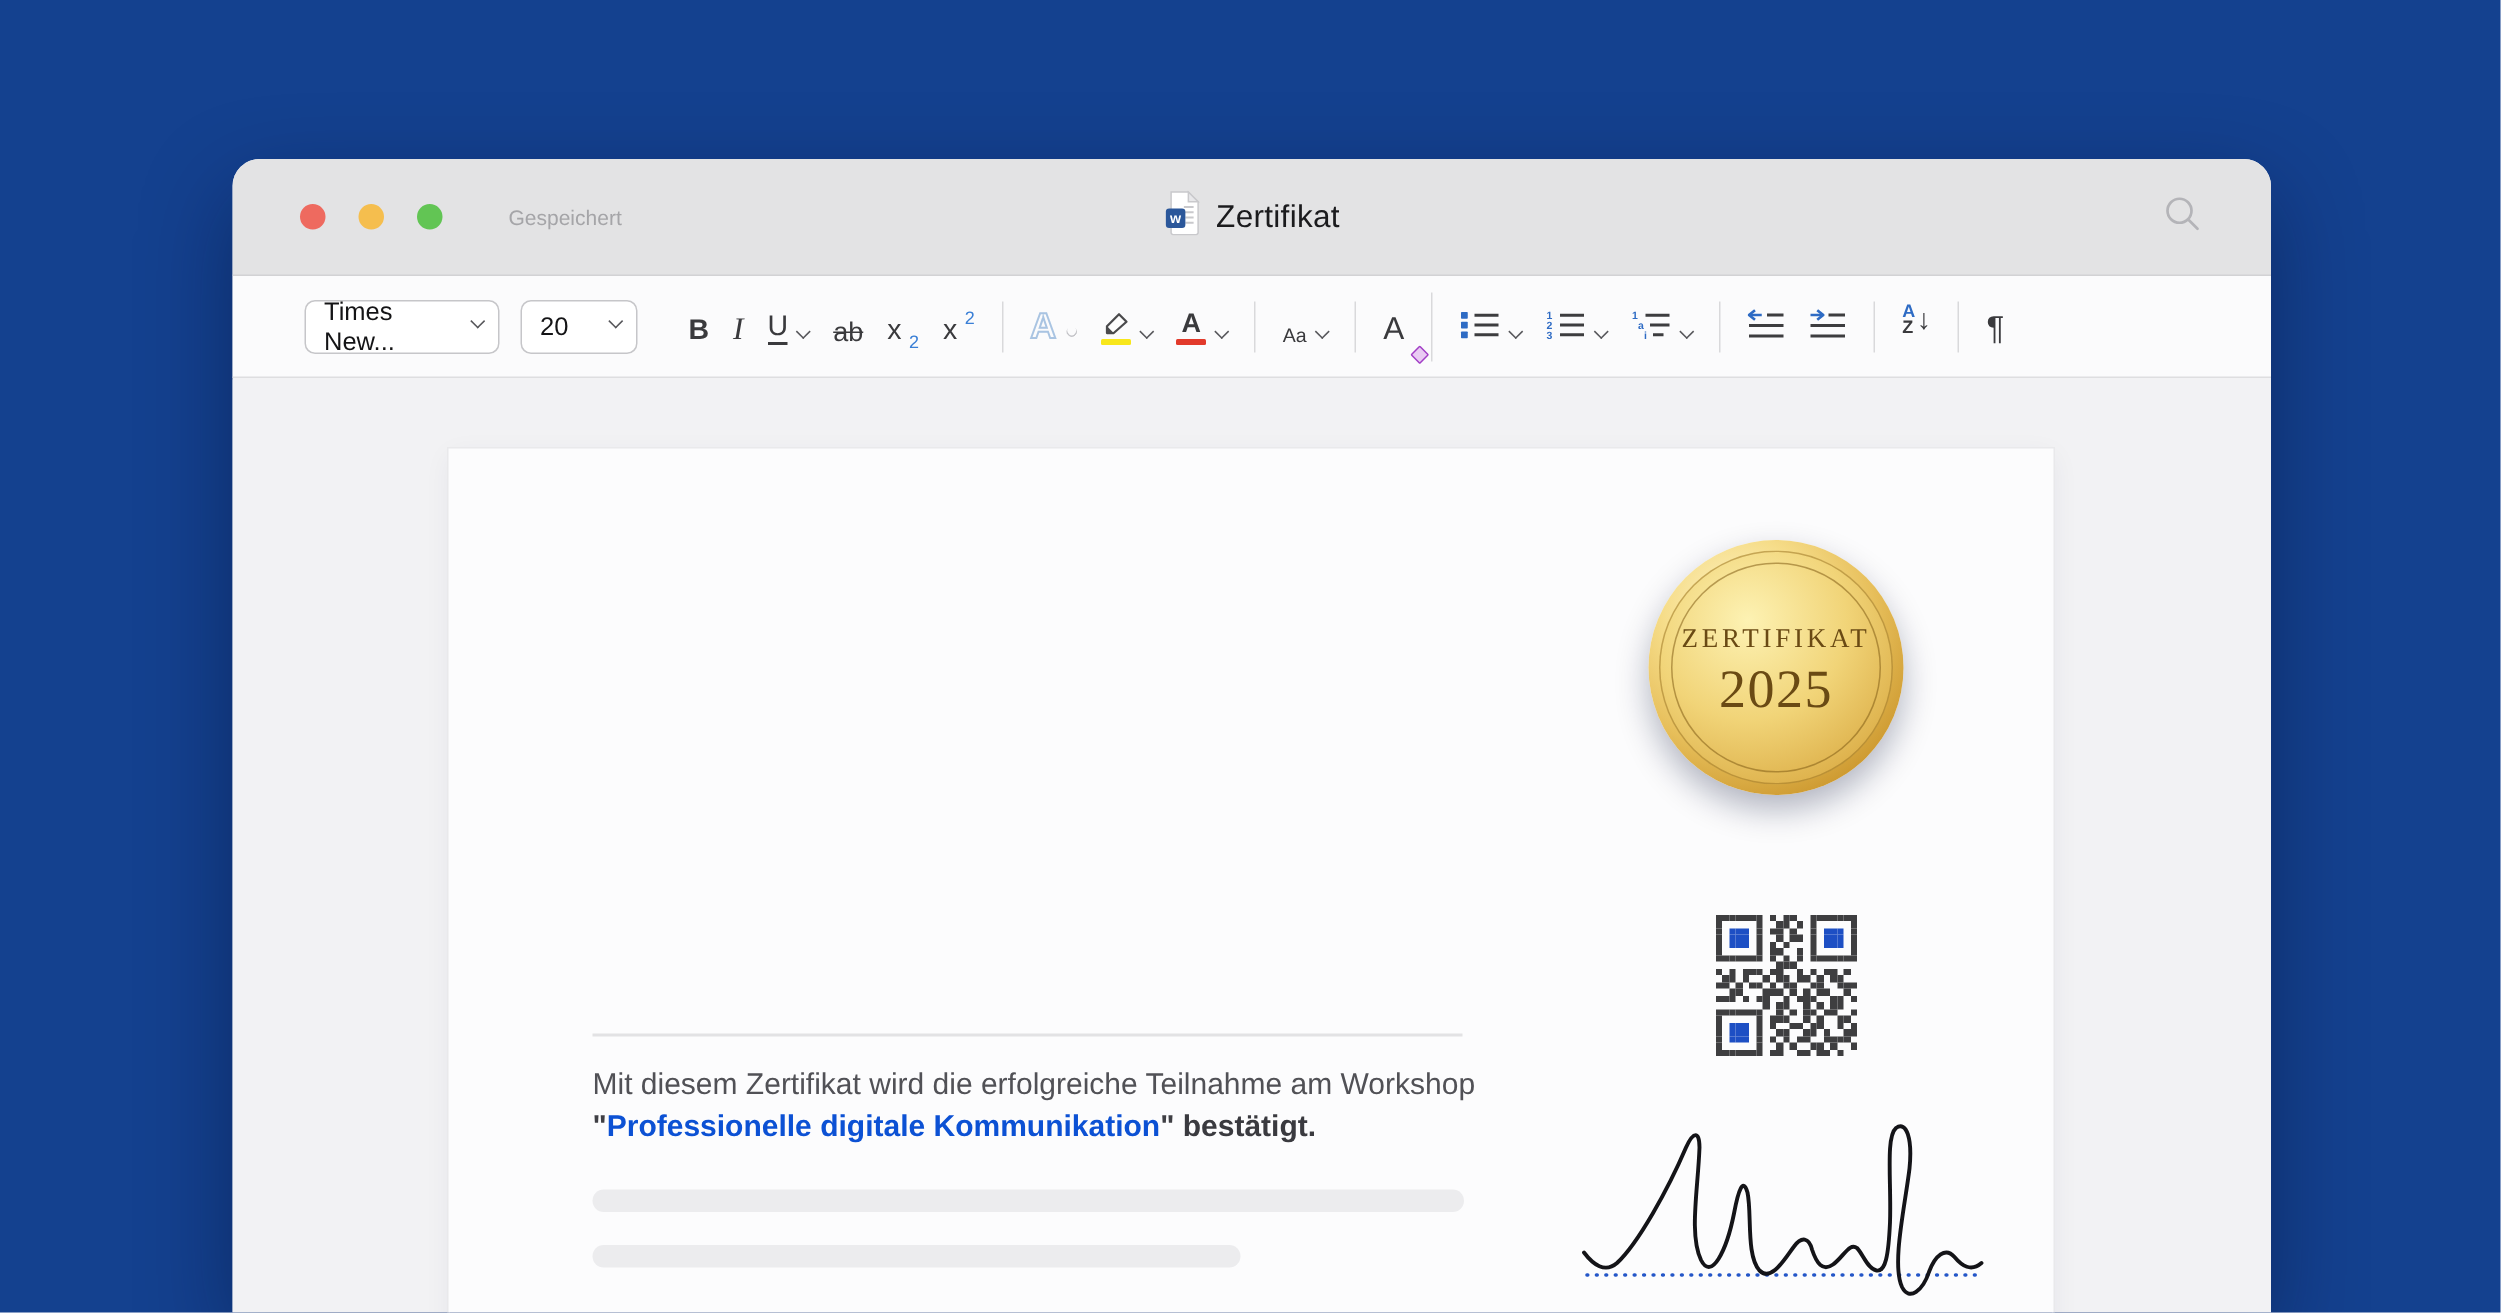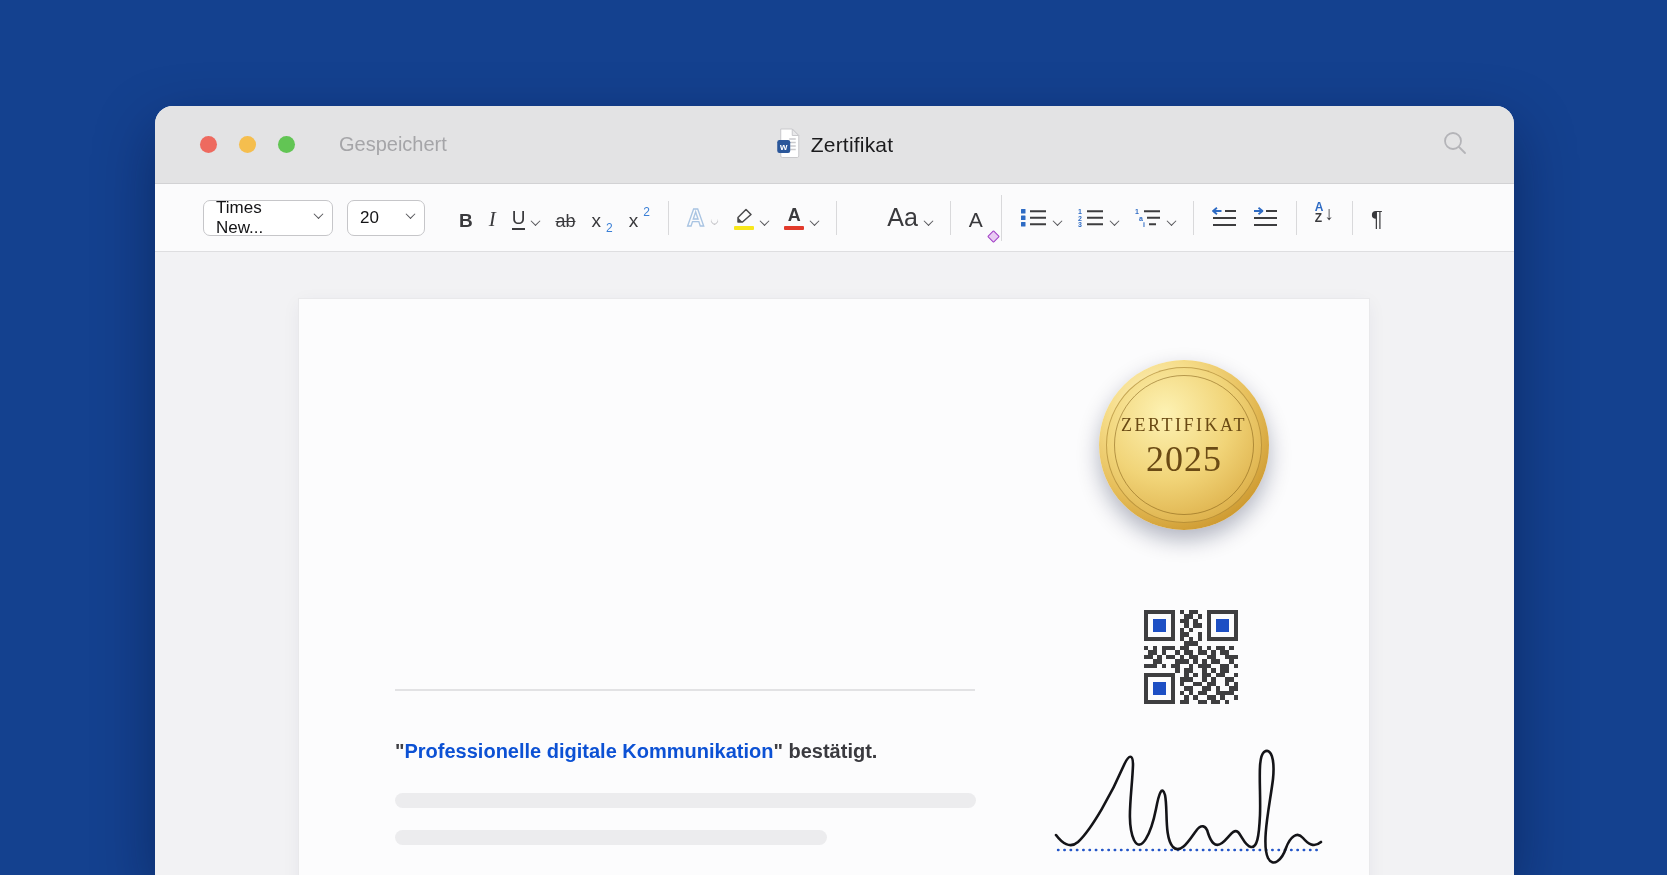--- a/index.html
+++ b/index.html
@@ -10,21 +10,21 @@
   .window { position:absolute; left:155px; top:106px; width:1359px; height:769px;
             border-radius:18px 18px 0 0; overflow:hidden; background:#F2F2F4;
             box-shadow:0 22px 60px rgba(0,10,40,.40); }
 
   
   .titlebar { position:relative; height:78px; background:#E3E3E4; border-bottom:1px solid #D2D2D4;
               display:flex; align-items:center; }
   .lights { display:flex; gap:22px; margin-left:45px; }
   .light { width:17px; height:17px; border-radius:50%; }
   .light.red { background:#EE6A5F; } .light.yellow { background:#F5BE4E; } .light.green { background:#62C554; }
-  .saved { margin-left:44px; font-size:20px; color:#A5A5A8; }
+  .saved { margin-left:44px; font-size:14px; color:#A5A5A8; }
   .titlegroup { position:absolute; left:50%; top:0; height:100%; transform:translateX(-50%);
                 display:flex; align-items:center; gap:11px; }
   .doc-title { font-size:21px; color:#1B1B1D; font-weight:500; letter-spacing:.2px; }
   .search { position:absolute; right:46px; top:50%; transform:translateY(-50%); }
 
   
   .toolbar { height:68px; background:#FBFBFC; border-bottom:1px solid #DEDEE0;
              display:flex; align-items:center; padding:0 34px 0 48px; }
   .selectbox { height:36px; background:#fff; border:1px solid #C6C6C9; border-radius:7px;
                display:flex; align-items:center; justify-content:space-between;
@@ -41,21 +41,21 @@
   .scr { position:relative; }
   .scr .mark { font-size:12px; color:#3A7FD6; margin-left:1px; }
   .scr .mark.sub { align-self:flex-end; transform:translateY(4px); }
   .scr .mark.sup { transform:translateY(-12px); }
   .fx-a { color:transparent; -webkit-text-stroke:1.3px #A9C4E2; font-size:24px; font-weight:bold; }
   .stack { display:flex; flex-direction:column; align-items:center; gap:2px; }
   .colorbar { width:20px; height:4px; border-radius:1px; }
   .colorbar.yellow { background:#F8E71C; }
   .colorbar.red { background:#E23A2B; }
   .fontcolor-a { font-size:18px; font-weight:bold; color:#3A3A3D; line-height:1; }
-  .aa { font-size:25px;margin-left:32px; }
+  .aa { font-size:13px; }
   .clearfmt { position:relative; }
   .clearfmt .diamond { position:absolute; right:-7px; bottom:-2px; width:9px; height:9px;
                        background:#E9CBF3; border:1.6px solid #A23FC6; transform:rotate(45deg); border-radius:1px; }
   .chev { width:7px; height:7px; border-right:1.7px solid #56565A; border-bottom:1.7px solid #56565A;
           transform:rotate(45deg) translate(-1px,-1px); margin:0 0 4px 3px; }
   .chev.light { border-color:#C3C3C7; }
   .tsep { width:1px; height:34px; background:#D9D9DB; margin:0 10px; align-self:center; }
   .tsep.tall { height:46px; }
   .sort { display:flex; align-items:center; gap:1px; }
   .sort .az { display:flex; flex-direction:column; font-size:12px; font-weight:bold; line-height:11px; }
@@ -299,21 +299,21 @@
         <div class="badge-text">
           <span class="badge-line1">ZERTIFIKAT</span>
           <span class="badge-line2">2025</span>
         </div>
       </div>
 
 
       <div class="name-rule"></div>
 
       <div class="body-text">
-        <br>
+        <span>Mit diesem Zertifikat wird die erfolgreiche Teilnahme am Workshop</span><br>
         <span class="ln2">
           <span class="quote">"</span><span class="link">Professionelle digitale Kommunikation</span><span class="quote">"</span><span> bestätigt.</span>
         </span>
       </div>
 
       <div class="bar one"></div>
       <div class="bar two"></div>
 
       <div class="qr" style="grid-template: repeat(21, 1fr) / repeat(21, 1fr);">
           <div style="background: rgb(62, 62, 64);"></div>

